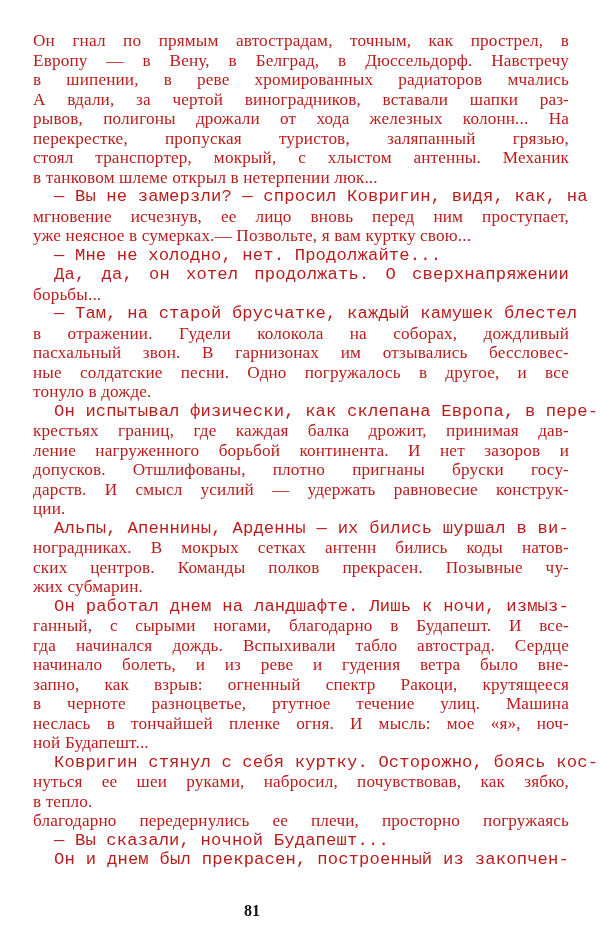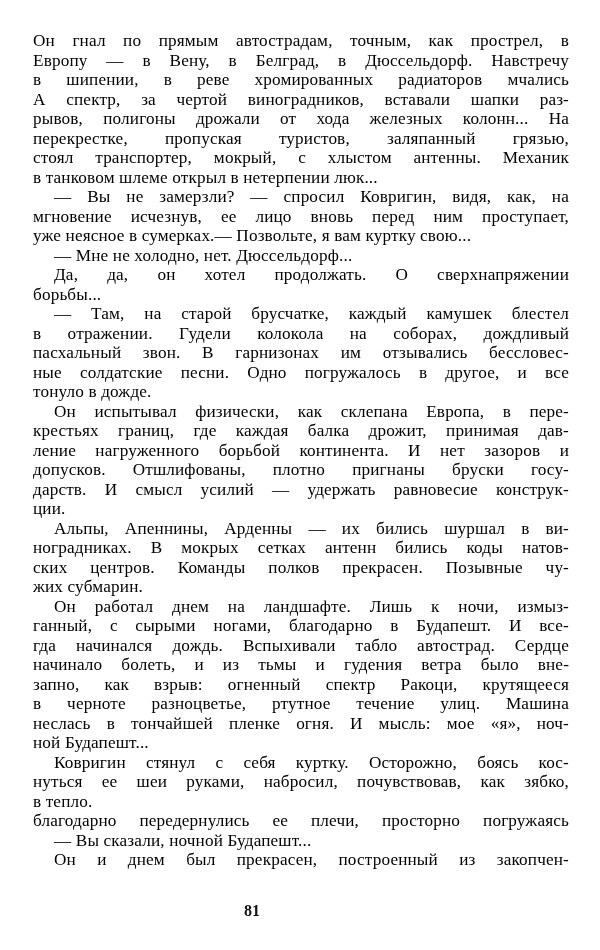--- a/index.html
+++ b/index.html
@@ -5,82 +5,82 @@
   html, body { margin: 0; padding: 0; background: #ffffff; }
   body { width: 600px; height: 950px; position: relative; overflow: hidden; }
   .page {
     position: absolute;
     left: 33px;
     top: 31px;
     width: 536px;
     font-family: "Liberation Serif", "DejaVu Serif", serif;
     font-size: 17.2px;
     line-height: 19.5px;
-    color: #000000;
+    color: #b91c1c;
     letter-spacing: 0.15px;
   }
   .line {
     display: block;
     height: 19.5px;
     white-space: nowrap;
     text-align: justify;
     text-align-last: justify;
     overflow: visible;
   }
   .line.last { text-align-last: left; }
-  .line.indent { padding-left: 21px; }
+  .line.indent { padding-left: 21px; font-family: Liberation Mono, monospace; }
   .page-number {
     position: absolute;
     left: 0;
     width: 504px;
     top: 902px;
     text-align: center;
     font-family: "Liberation Serif", "DejaVu Serif", serif;
     font-size: 16px;
     font-weight: bold;
     color: #141414;
   }
 </style>
 </head>
 <body>
 
 <div class="page" id="page-body">
     <span class="line">Он гнал по прямым автострадам, точным, как прострел, в</span>
     <span class="line">Европу — в Вену, в Белград, в Дюссельдорф. Навстречу</span>
     <span class="line">в шипении, в реве хромированных радиаторов мчались</span>
-    <span class="line">А спектр, за чертой виноградников, вставали шапки раз-</span>
+    <span class="line">А вдали, за чертой виноградников, вставали шапки раз-</span>
     <span class="line">рывов, полигоны дрожали от хода железных колонн... На</span>
     <span class="line">перекрестке, пропуская туристов, заляпанный грязью,</span>
     <span class="line">стоял транспортер, мокрый, с хлыстом антенны. Механик</span>
     <span class="line last">в танковом шлеме открыл в нетерпении люк...</span>
     <span class="line indent">— Вы не замерзли? — спросил Ковригин, видя, как, на</span>
     <span class="line">мгновение исчезнув, ее лицо вновь перед ним проступает,</span>
     <span class="line last">уже неясное в сумерках.— Позвольте, я вам куртку свою...</span>
-    <span class="line indent last">— Мне не холодно, нет. Дюссельдорф...</span>
+    <span class="line indent last">— Мне не холодно, нет. Продолжайте...</span>
     <span class="line indent">Да, да, он хотел продолжать. О сверхнапряжении</span>
     <span class="line last">борьбы...</span>
     <span class="line indent">— Там, на старой брусчатке, каждый камушек блестел</span>
     <span class="line">в отражении. Гудели колокола на соборах, дождливый</span>
     <span class="line">пасхальный звон. В гарнизонах им отзывались бессловес-</span>
     <span class="line">ные солдатские песни. Одно погружалось в другое, и все</span>
     <span class="line last">тонуло в дожде.</span>
     <span class="line indent">Он испытывал физически, как склепана Европа, в пере-</span>
     <span class="line">крестьях границ, где каждая балка дрожит, принимая дав-</span>
     <span class="line">ление нагруженного борьбой континента. И нет зазоров и</span>
     <span class="line">допусков. Отшлифованы, плотно пригнаны бруски госу-</span>
     <span class="line">дарств. И смысл усилий — удержать равновесие конструк-</span>
     <span class="line last">ции.</span>
     <span class="line indent">Альпы, Апеннины, Арденны — их бились шуршал в ви-</span>
     <span class="line">ноградниках. В мокрых сетках антенн бились коды натов-</span>
     <span class="line">ских центров. Команды полков прекрасен. Позывные чу-</span>
     <span class="line last">жих субмарин.</span>
     <span class="line indent">Он работал днем на ландшафте. Лишь к ночи, измыз-</span>
     <span class="line">ганный, с сырыми ногами, благодарно в Будапешт. И все-</span>
     <span class="line">гда начинался дождь. Вспыхивали табло автострад. Сердце</span>
-    <span class="line">начинало болеть, и из тьмы и гудения ветра было вне-</span>
+    <span class="line">начинало болеть, и из реве и гудения ветра было вне-</span>
     <span class="line">запно, как взрыв: огненный спектр Ракоци, крутящееся</span>
     <span class="line">в черноте разноцветье, ртутное течение улиц. Машина</span>
     <span class="line">неслась в тончайшей пленке огня. И мысль: мое «я», ноч-</span>
     <span class="line last">ной Будапешт...</span>
     <span class="line indent">Ковригин стянул с себя куртку. Осторожно, боясь кос-</span>
     <span class="line">нуться ее шеи руками, набросил, почувствовав, как зябко,</span>
     <span class="line last">в тепло.</span>
     <span class="line">благодарно передернулись ее плечи, просторно погружаясь</span>
     <span class="line indent last">— Вы сказали, ночной Будапешт...</span>
     <span class="line indent">Он и днем был прекрасен, построенный из закопчен-</span>

